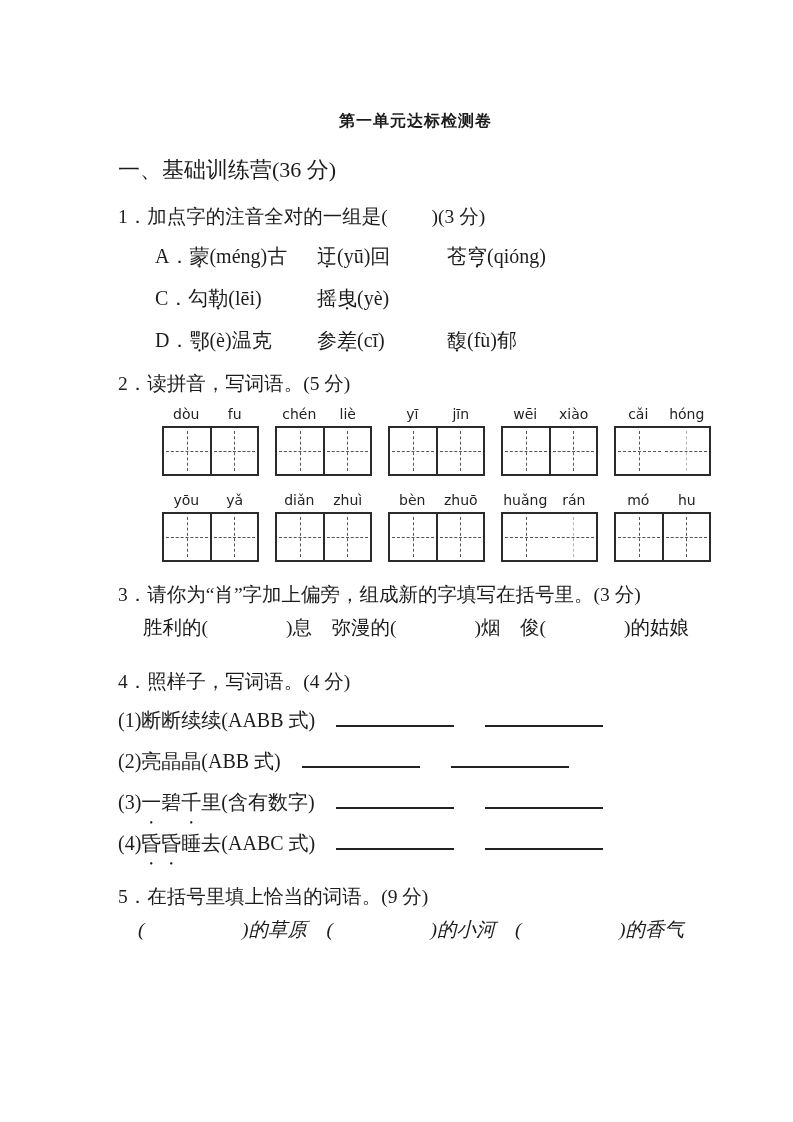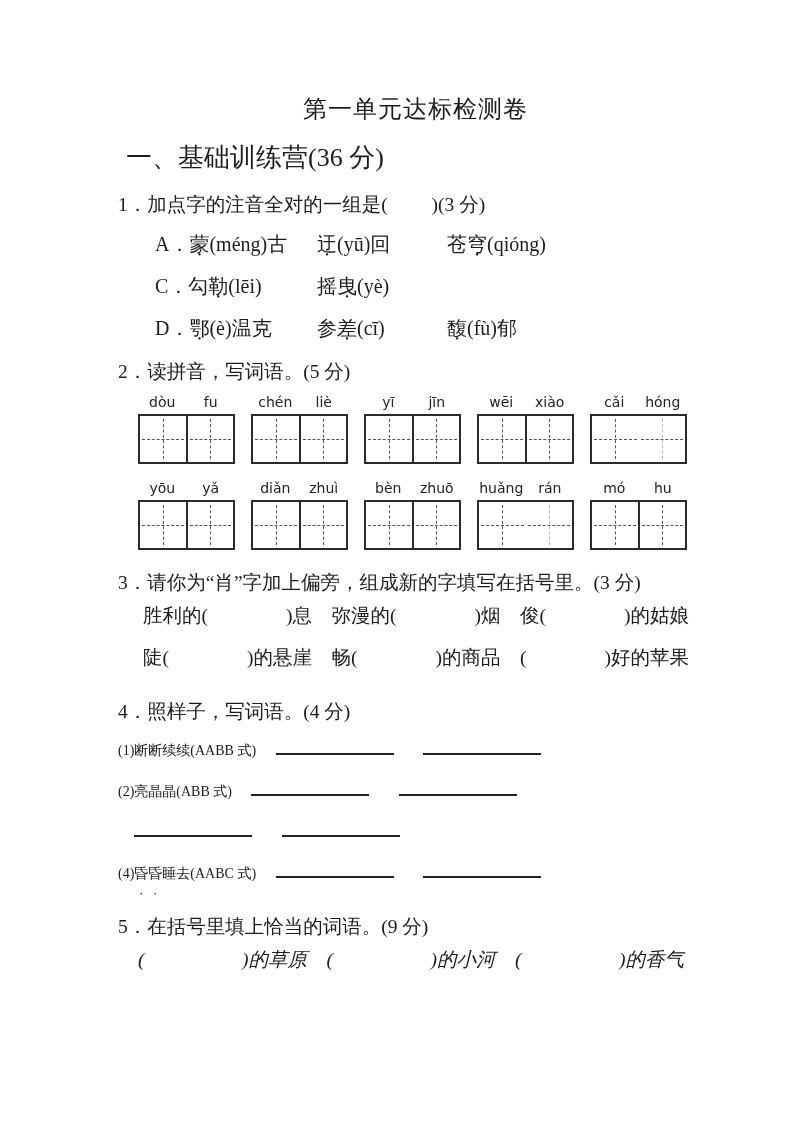--- a/index.html
+++ b/index.html
@@ -8,52 +8,52 @@
     width:793px;height:1122px;
     margin:0 auto;
     background:#ffffff;
     box-sizing:border-box;
     padding:96px 80px 40px 118px;
     font-family:"Liberation Serif","DejaVu Serif",serif;
     color:#1c1c1c;
     overflow:hidden;
   }
   .title{
-    font-size:24px;font-weight:normal;letter-spacing:1px;
-    text-align:center;margin:0 0 22px 0;line-height:26px;
+    font-size:16px;font-weight:bold;letter-spacing:1px;
+    text-align:center;margin:12px 0 22px 0;line-height:26px;
   }
-  .sec{font-size:26px;line-height:28px;margin:8px;}
+  .sec{font-size:22px;line-height:28px;margin:0;}
   .q{font-size:19.5px;line-height:25px;margin-top:20px;}
   
   .opts{margin-top:16px;padding-left:37px;}
   .optrow{display:grid;grid-template-columns:162px 130px auto;font-size:20px;line-height:22px;margin-bottom:20px;}
   .du{position:relative;display:inline-block;}
   .du::after{
     content:"•";position:absolute;left:50%;bottom:-0.52em;
     transform:translateX(-50%);font-size:0.5em;line-height:1;color:#1c1c1c;
   }
   
-  .qrow{display:flex;gap:16px;margin-left:20px;margin-top:10px;}
+  .qrow{display:flex;gap:16px;margin-left:44px;margin-top:10px;}
   .qrow.second{margin-top:16px;}
   .qgrp{width:97px;}
   .pins{display:flex;font-family:"DejaVu Sans","Liberation Sans",sans-serif;font-size:14px;line-height:17px;color:#222;margin-bottom:3px;}
   .pins span{flex:1;text-align:center;}
   .box{display:flex;height:50px;border:2px solid #2b2b2b;box-sizing:border-box;background:#fff;}
   .cell{flex:1;position:relative;}
   .cell + .cell{border-left:2px solid #2b2b2b;}
   .cell::before{content:"";position:absolute;left:50%;top:3px;bottom:3px;border-left:1px dashed #555;}
   .cell::after{content:"";position:absolute;top:50%;left:2px;right:2px;border-top:1px dashed #555;}
   .nodiv .cell + .cell{border-left:none;}
   .nodiv .cell + .cell::before{border-left-color:#b5b5b5;}
   
   .qline{font-size:19.5px;line-height:42px;padding-left:25px;white-space:nowrap;}
   .qline.q5{padding-left:20px;font-style:italic;}
   
   .q4items{margin-top:6px;}
-  .q4item{font-size:14px;line-height:41px;white-space:nowrap;}
+  .q4item{font-size:20px;line-height:41px;white-space:nowrap;}
   .blank{display:inline-block;width:118px;height:0.95em;border-bottom:2px solid #222;margin-left:16px;}
   .blank.b2{margin-left:26px;}
 </style>
 </head>
 <body>
 
 <div class="sheet">
 
   <h1 class="title">第一单元达标检测卷</h1>
 
@@ -179,35 +179,35 @@
       </div>
       <div class="box">
         <div class="cell"></div>
         <div class="cell"></div>
       </div>
     </div>
   </div>
 
   <div class="q">3．请你为“肖”字加上偏旁，组成新的字填写在括号里。(3 分)</div>
   <div class="qline">胜利的(　　　　)息　弥漫的(　　　　)烟　俊(　　　　)的姑娘</div>
-  <div class="qline">陡(　　　　)的悬崖　畅(　　　　)的商品　(　　　　)好的苹果</div>
 
   <div class="q">4．照样子，写词语。(4 分)</div>
   <div class="q4items">
     <div class="q4item">
       <span><span>(1)断断续续(AABB 式)</span></span>
       <span class="blank"></span>
       <span class="blank b2"></span>
     </div>
     <div class="q4item">
       <span><span>(2)亮晶晶(ABB 式)</span></span>
       <span class="blank"></span>
       <span class="blank b2"></span>
     </div>
     <div class="q4item">
+      <span><span>(3)</span><span class="du">一</span><span>碧</span><span class="du">千</span><span>里(含有数字)</span></span>
       <span class="blank"></span>
       <span class="blank b2"></span>
     </div>
     <div class="q4item">
       <span><span>(4)</span><span class="du">昏</span><span class="du">昏</span><span>睡去(AABC 式)</span></span>
       <span class="blank"></span>
       <span class="blank b2"></span>
     </div>
   </div>
 

